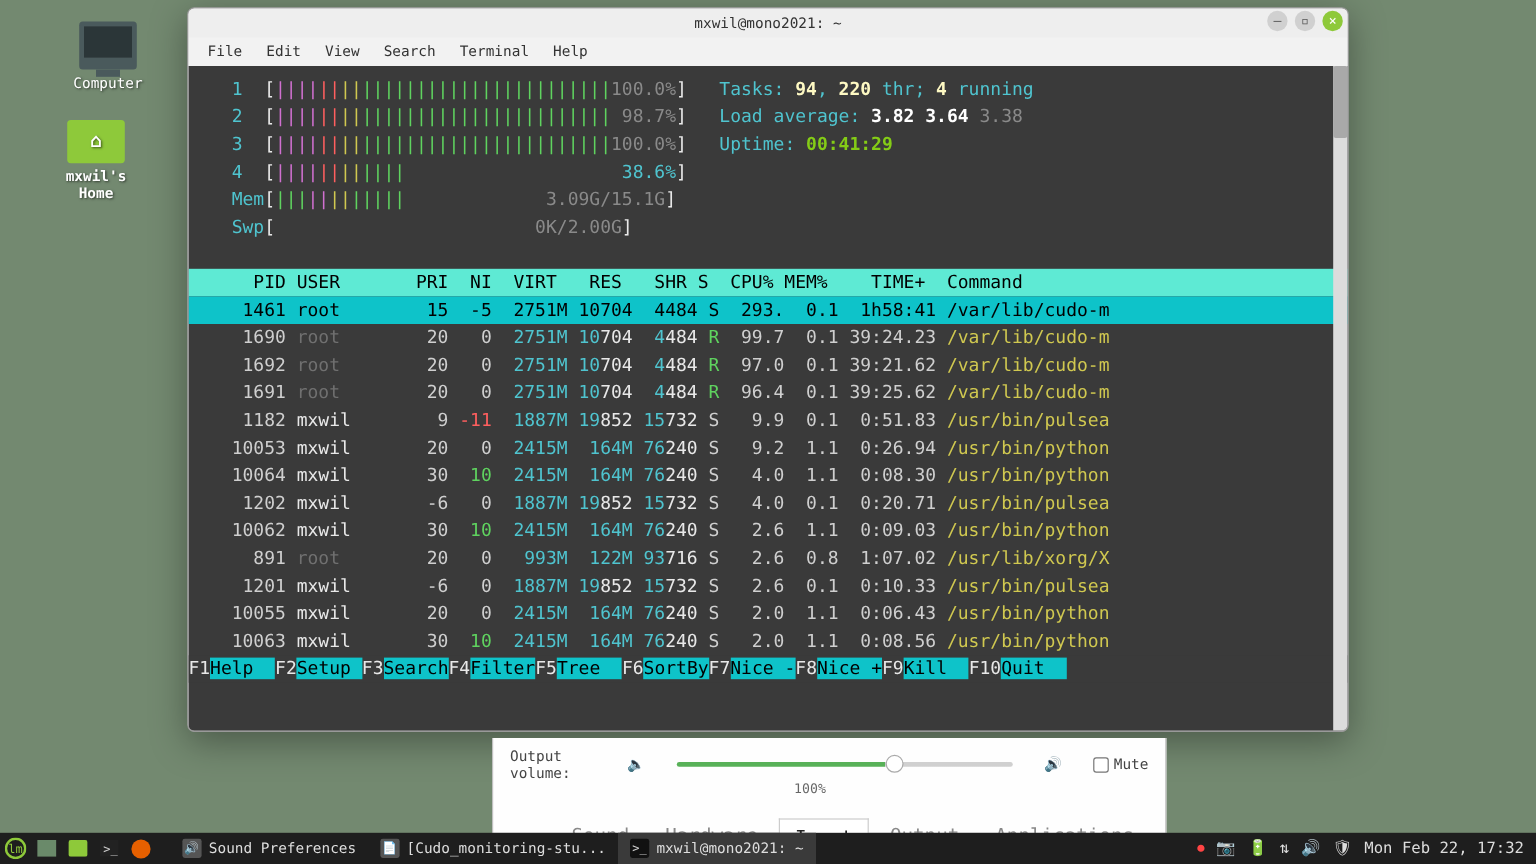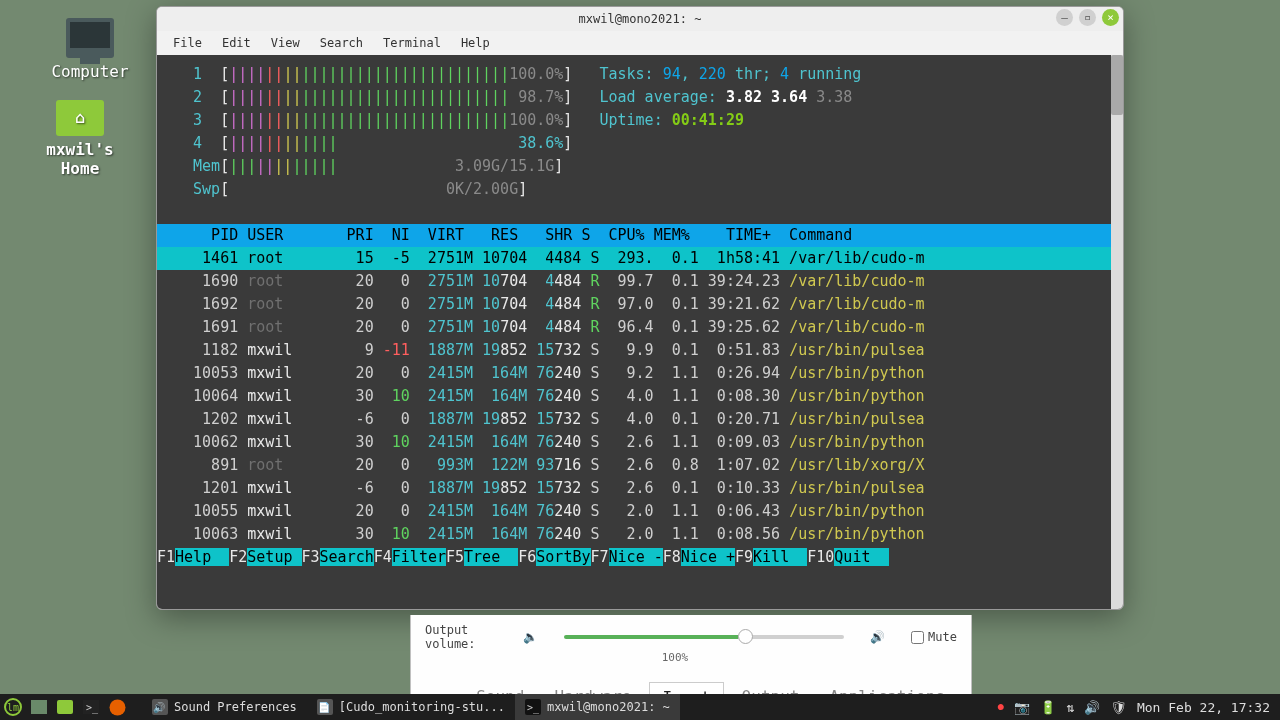--- a/index.html
+++ b/index.html
@@ -1,19 +1,19 @@
 <!DOCTYPE html>
 <html><head>
 <meta charset="utf-8">
 <style>
 * { margin:0; padding:0; box-sizing:border-box; font-family:"DejaVu Sans Mono","Consolas",monospace; }
 body { width:1280px; height:720px; background:#738970; overflow:hidden; position:relative; font-size:13px; }
 
 
-.desktop-icon { position:absolute; width:80px; text-align:center; color:#fff; font-family:"DejaVu Sans",sans-serif; font-size:16px; text-shadow:1px 1px 2px rgba(0,0,0,.6); }
+.desktop-icon { position:absolute; width:80px; text-align:center; color:#fff; font-family:"DejaVu Sans",sans-serif; font-size:12px; text-shadow:1px 1px 2px rgba(0,0,0,.6); }
 .desktop-icon .ic { width:48px; height:40px; margin:0 auto 4px; background:#4a5a5c; border-radius:3px; position:relative; }
 .desktop-icon .ic.folder { background:#8ec93a; height:36px; }
 .desktop-icon .ic.folder::before { content:"⌂"; position:absolute; left:50%; top:50%; transform:translate(-50%,-55%); color:#fff; font-size:16px; }
 .desktop-icon .ic.comp::before { content:""; position:absolute; inset:4px 4px 10px 4px; background:#2b3638; }
 .desktop-icon .ic.comp::after { content:""; position:absolute; bottom:-6px; left:50%; transform:translateX(-50%); width:20px; height:6px; background:#4a5a5c; }
 
 
 .term-window { position:absolute; left:156px; top:6px; width:968px; height:604px; background:#e8e8e8; border:1px solid #999; border-radius:6px; box-shadow:0 8px 30px rgba(0,0,0,.35); overflow:hidden; }
 .titlebar { height:24px; background:#eeeeee; display:flex; align-items:center; justify-content:center; font-family:"DejaVu Sans",sans-serif; font-size:12px; color:#333; position:relative; }
 .winbtns { position:absolute; right:4px; top:2px; display:flex; gap:6px; }
@@ -23,30 +23,30 @@
 .menubar span { padding:3px 8px; cursor:pointer; }
 
 .term-body { position:absolute; left:0; top:48px; right:0; bottom:0; background:#3a3a3a; color:#cfcfcf; font-size:15px; line-height:23px; padding:8px 0 0 0; overflow:hidden; }
 .term-body .scrollbar { position:absolute; right:0; top:0; bottom:0; width:12px; background:#dcdcdc; }
 .term-body .scrollthumb { position:absolute; right:0; top:0; width:12px; height:60px; background:#a9a9a9; border-radius:2px; }
 
 .row { white-space:pre; padding:0 18px; letter-spacing:0; }
 .cyan  { color:#4fc4cf; }
 .cyanb { color:#84cc16; font-weight:bold; }
 .green { color:#5fd35f; }
-.greenb{ color:#0ea5e9; font-weight:normal; }
+.greenb{ color:#fef9c3; font-weight:bold; }
 .grey  { color:#8a8a8a; }
 .red   { color:#ff5f5f; }
 .white { color:#e8e8e8; }
 .whiteb{ color:#ffffff; font-weight:bold; }
 .yel   { color:#d0c850; }
 .mag   { color:#d070d0; }
 .dim   { color:#707070; }
 
-.hdr-row { background:#0ea5e9; color:#000; }
+.hdr-row { background:#5eead4; color:#000; }
 .sel-row { background:#0ec3c9; color:#000; }
 .sel-row .cyan,.sel-row .green,.sel-row .grey,.sel-row .white { color:#000; }
 
 .fn-row { background:#3a3a3a; }
 .fn-row .k { color:#e8e8e8; }
 .fn-row .l { background:#0ec3c9; color:#000; }
 
 
 .sound-win { position:absolute; left:410px; top:615px; width:562px; height:80px; background:#fefefe; border:1px solid #c0c0c0; border-top:none; font-family:"DejaVu Sans",sans-serif; font-size:12px; color:#444; padding:8px 14px 0; }
 .sound-win .volrow { display:flex; align-items:center; gap:26px; }

